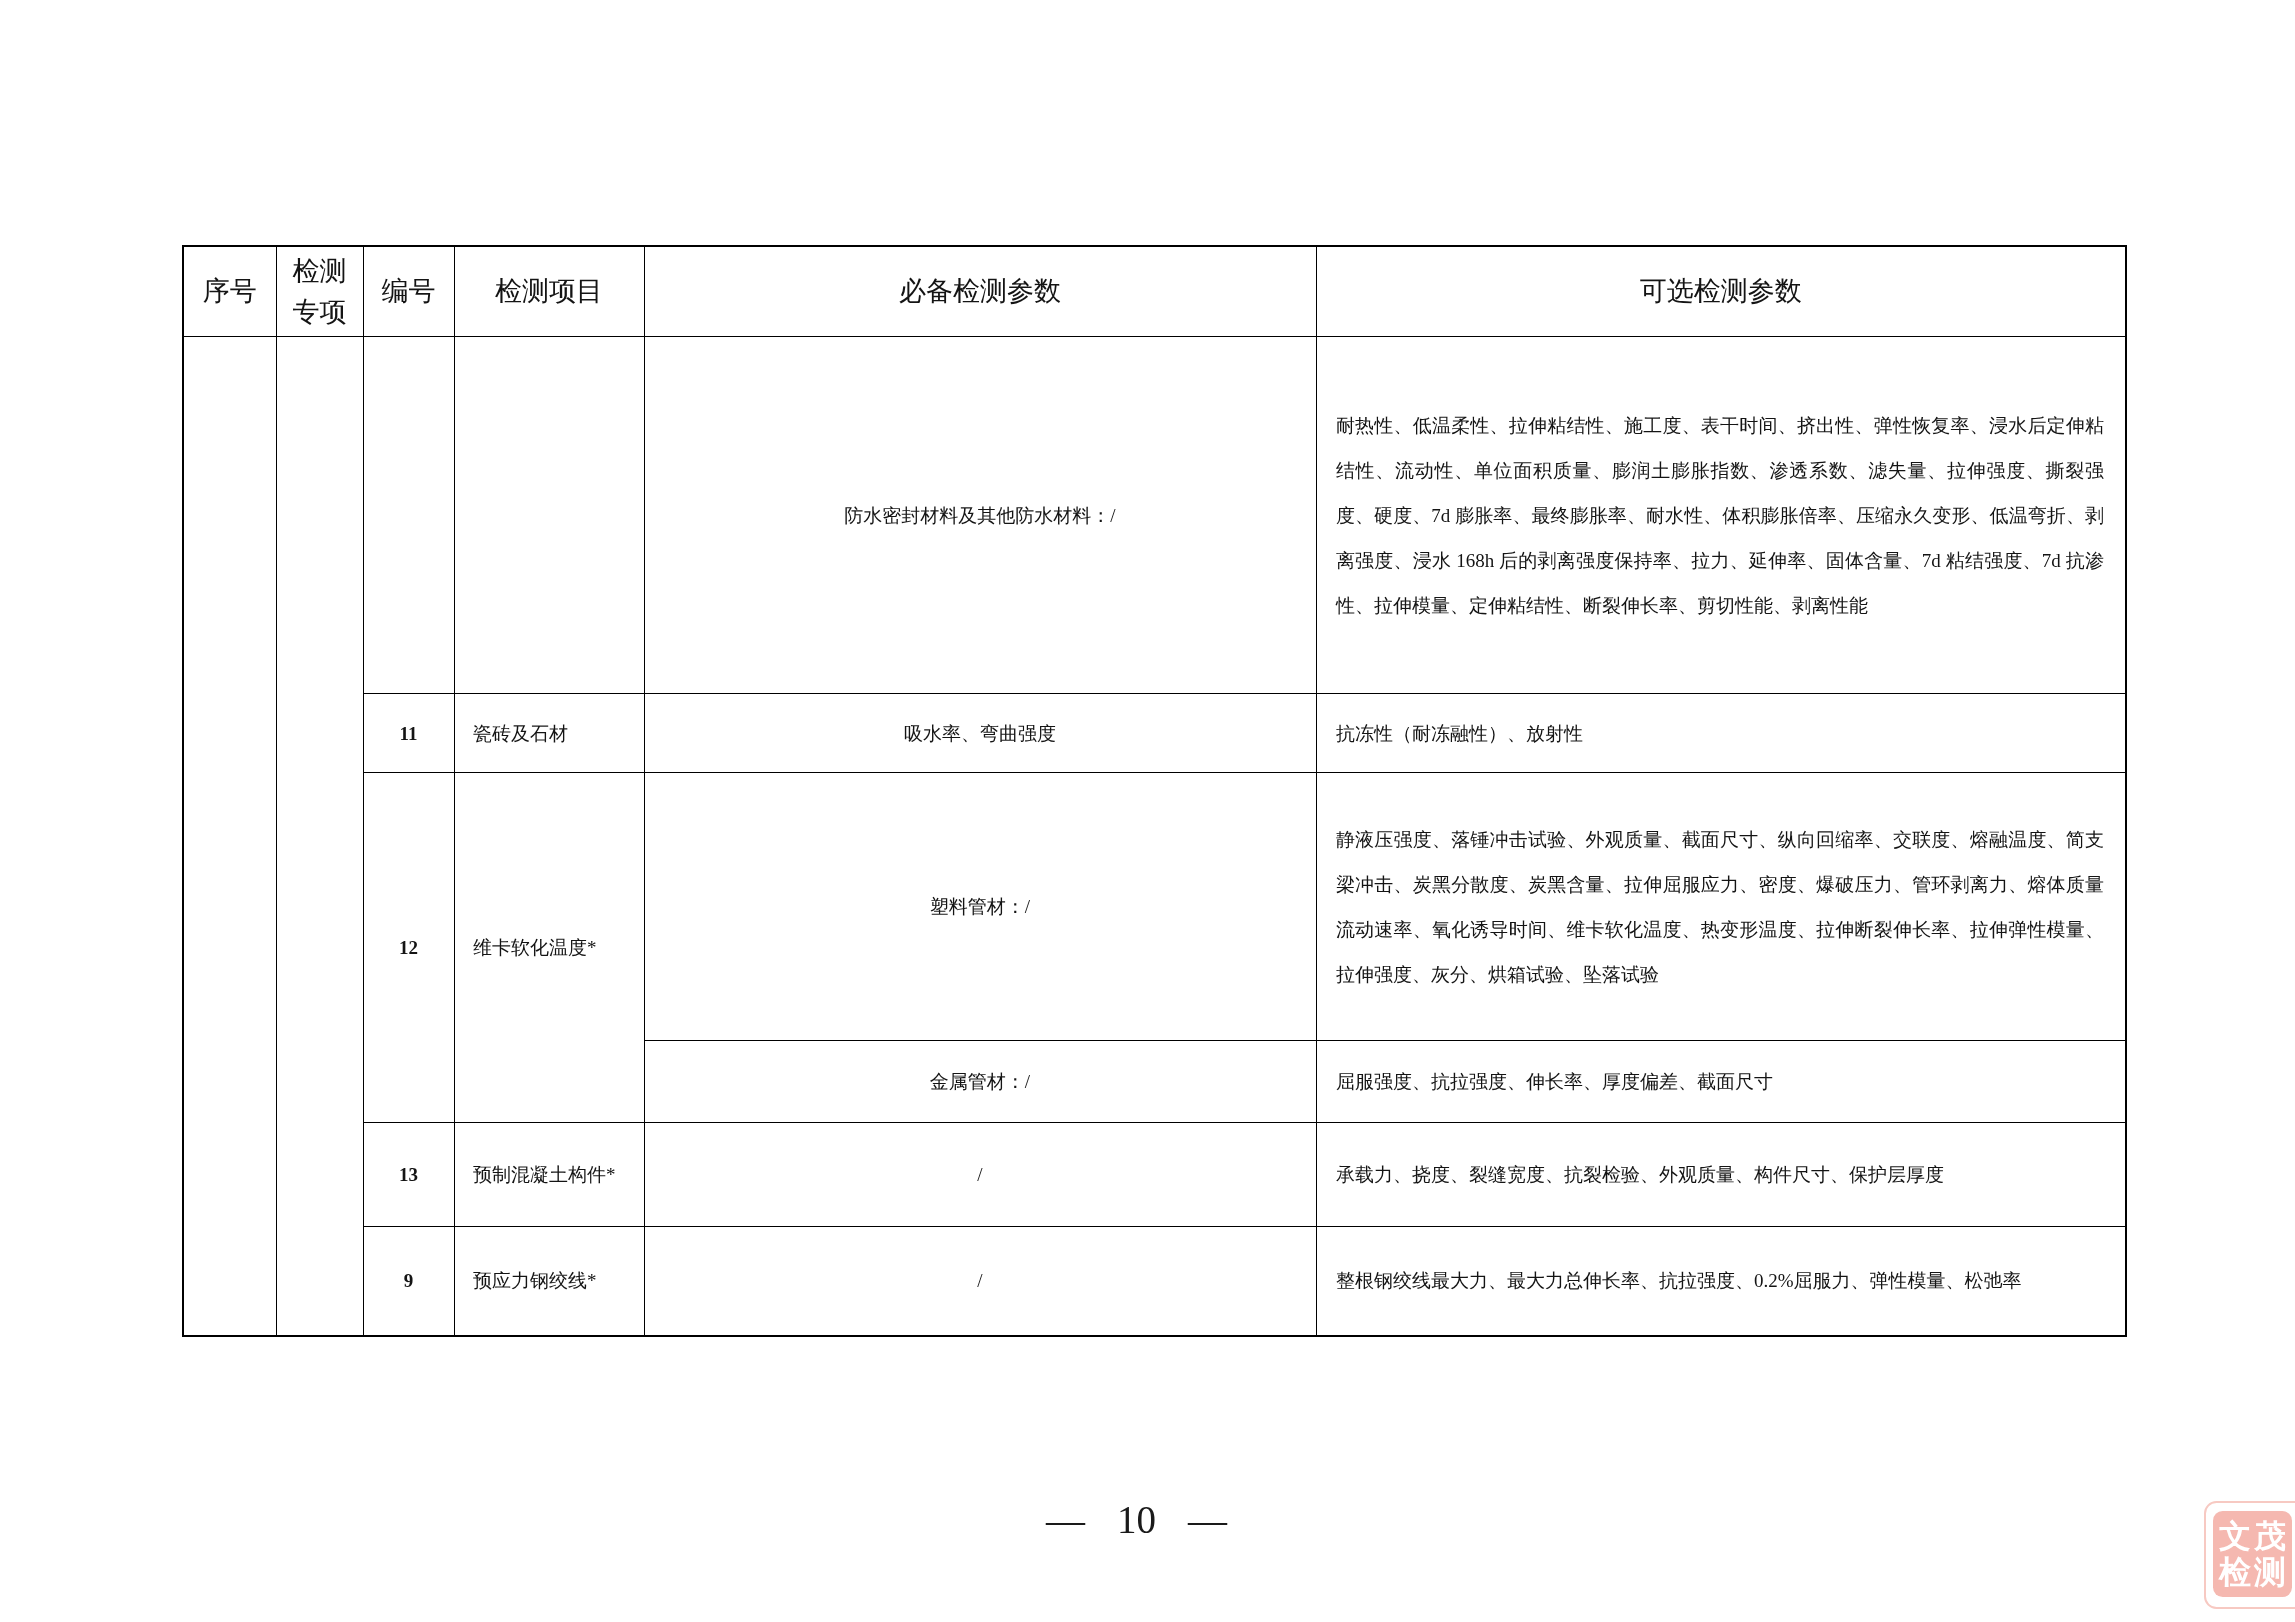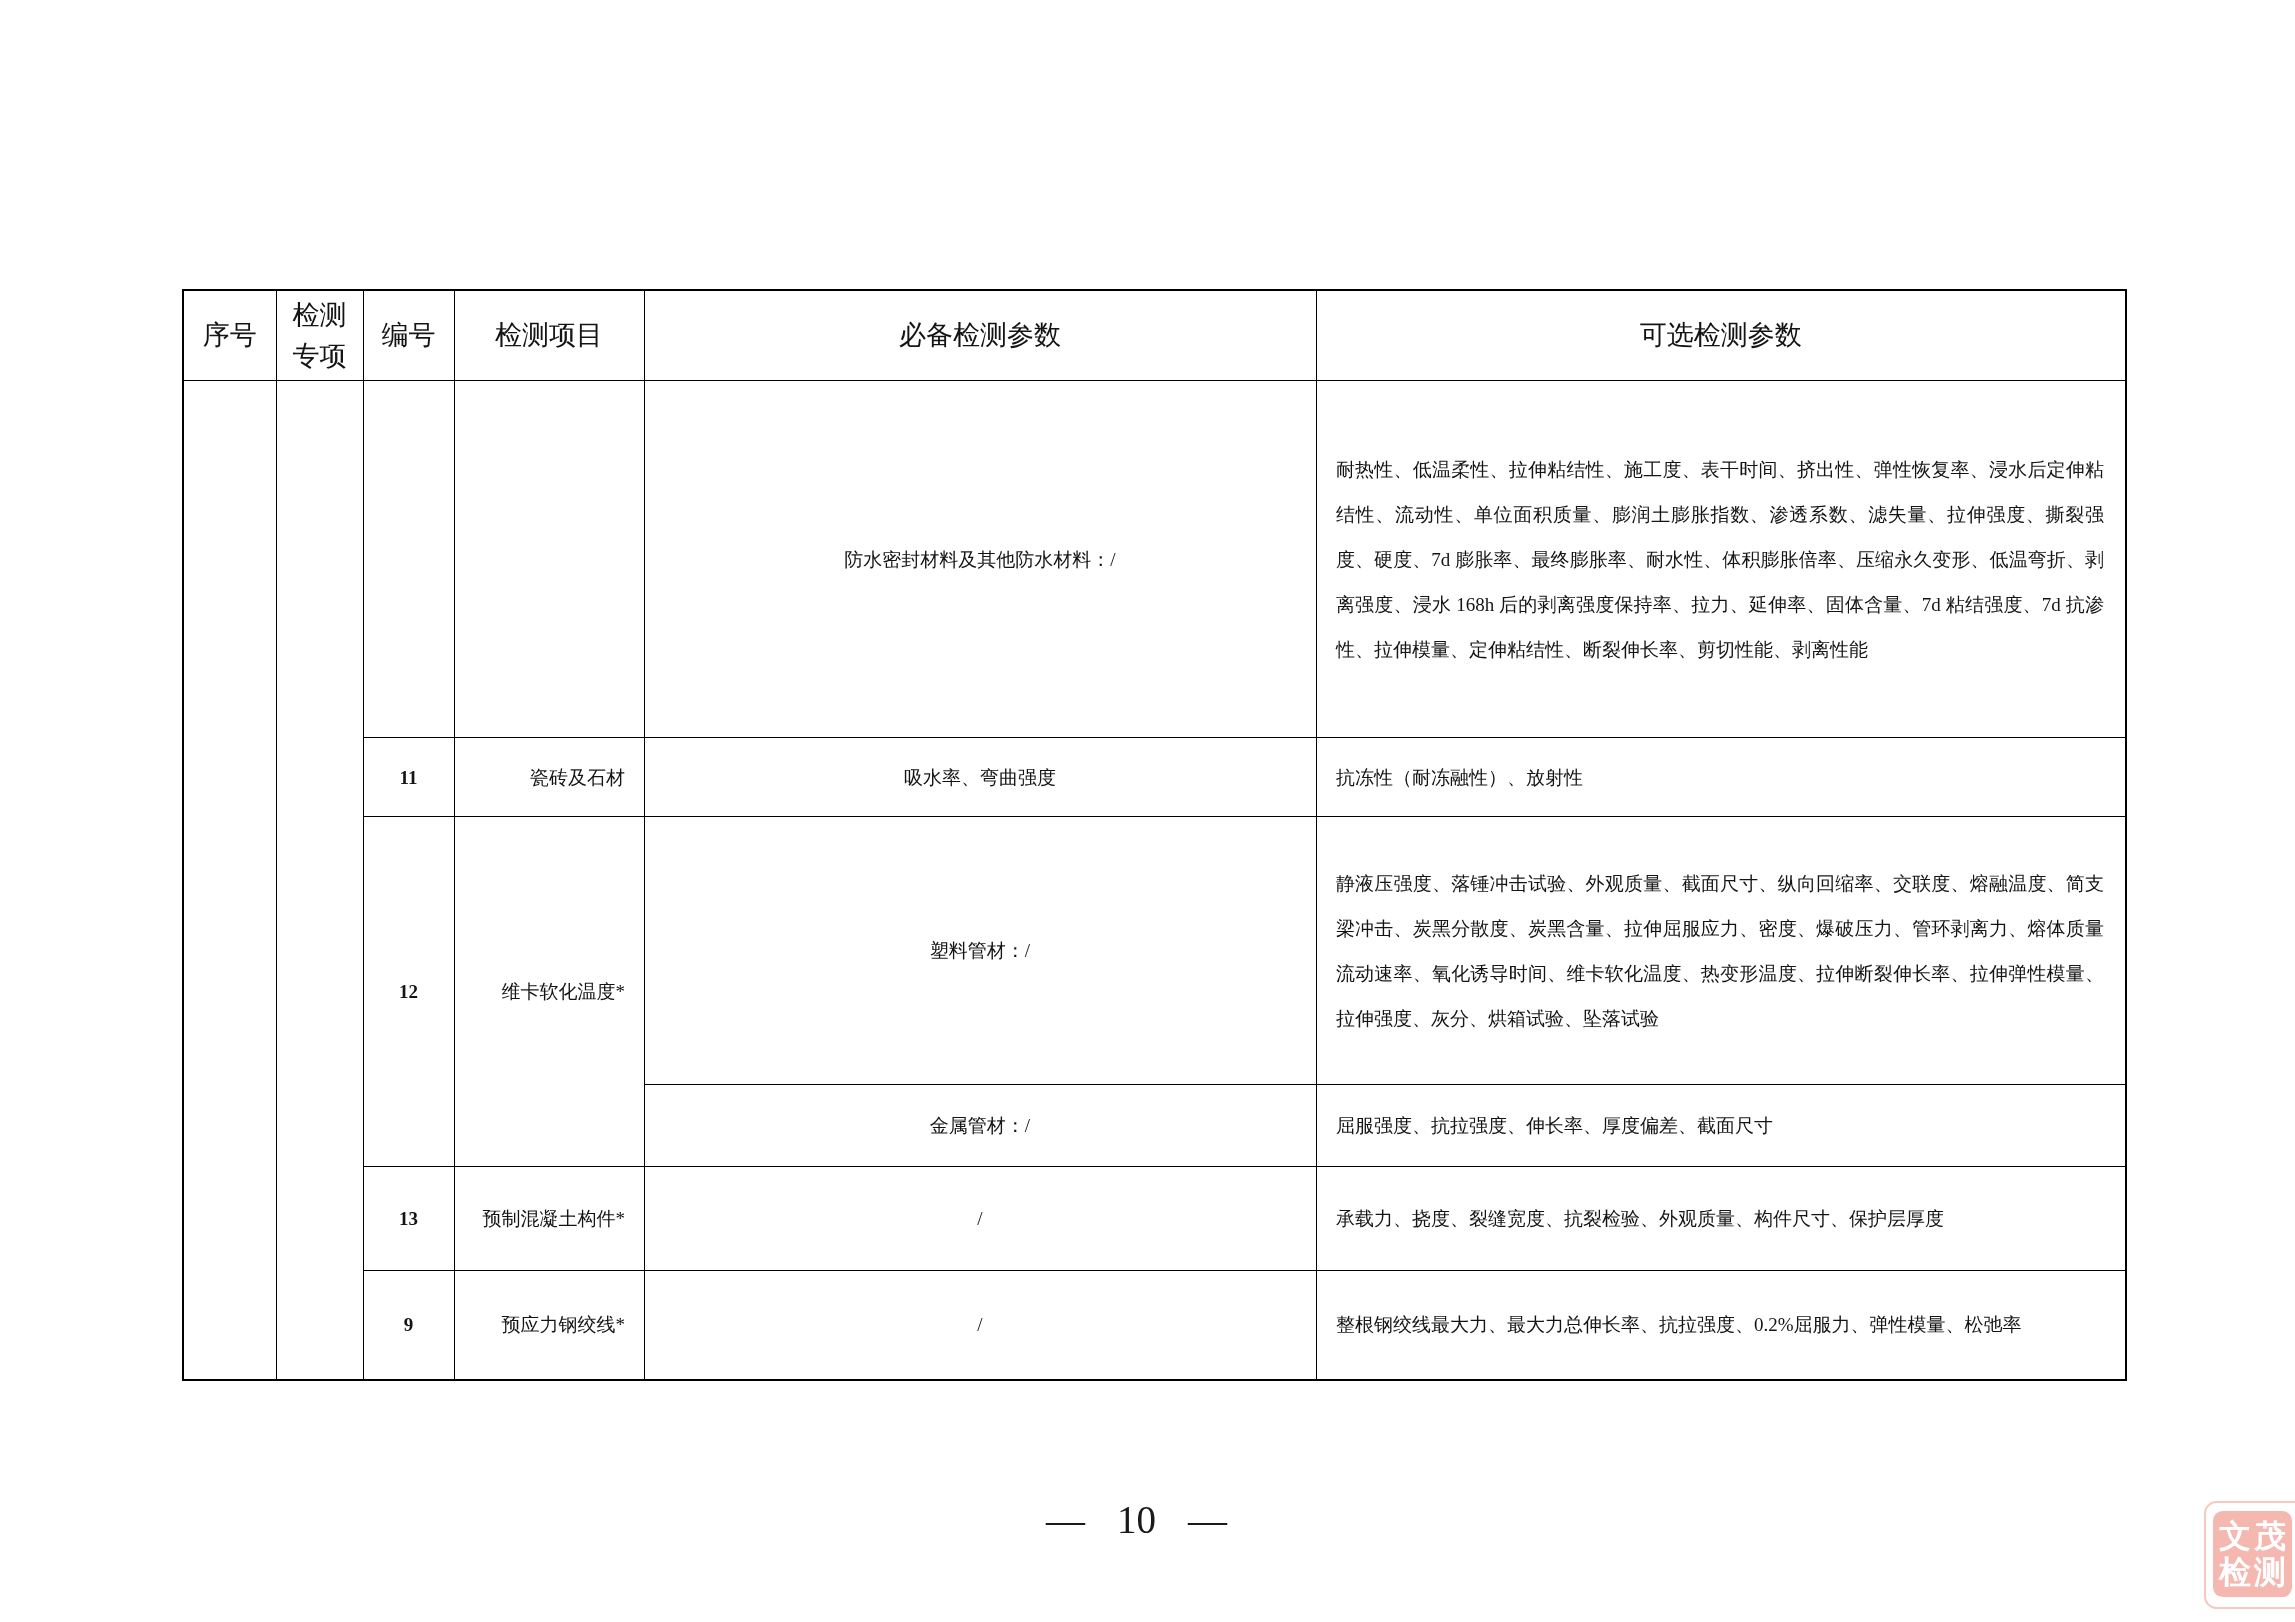--- a/index.html
+++ b/index.html
@@ -5,33 +5,32 @@
   html,body { margin:0; padding:0; background:#ffffff; }
   .page {
     position:relative; width:2295px; height:1623px;
     background:#ffffff; overflow:hidden;
     font-family:"Liberation Serif", serif; color:#141414;
   }
   table.main {
     position:absolute; left:182px; top:245px; width:1942px;
     border-collapse:collapse; table-layout:fixed;
     border:2.6px solid #000;
-    margin-top:44px;
   }
   table.main th, table.main td { border:1.8px solid #000; }
   table.main th {
     font-family:"Liberation Sans", sans-serif;
     font-weight:500; font-size:27px; line-height:41px;
     text-align:center; vertical-align:middle; padding:3.5px 5.3px;
   }
   table.main td {
     font-size:19px; line-height:45px; vertical-align:middle;
   }
   .num-cell  { text-align:center; font-family:"Liberation Serif", serif;font-weight:bold; }
-  .item-cell { text-align:right; padding:3.5px 18.5px; }
+  .item-cell { text-align:left; padding:3.5px 18.5px; }
   .req-cell  { text-align:center;  padding:8.8px 19.4px; }
   .opt-cell  { text-align:justify; padding:10.6px 21px 10.6px 19.4px; }
   .slash-cell{ text-align:center; }
   .empty-cell{ }
   .page-number {
     position:absolute; left:960px; top:1497px; width:353px;
     display:flex; justify-content:center; align-items:center; gap:32px;
     font-size:39px; color:#1a1a1a;
   }
   .seal-frame {

